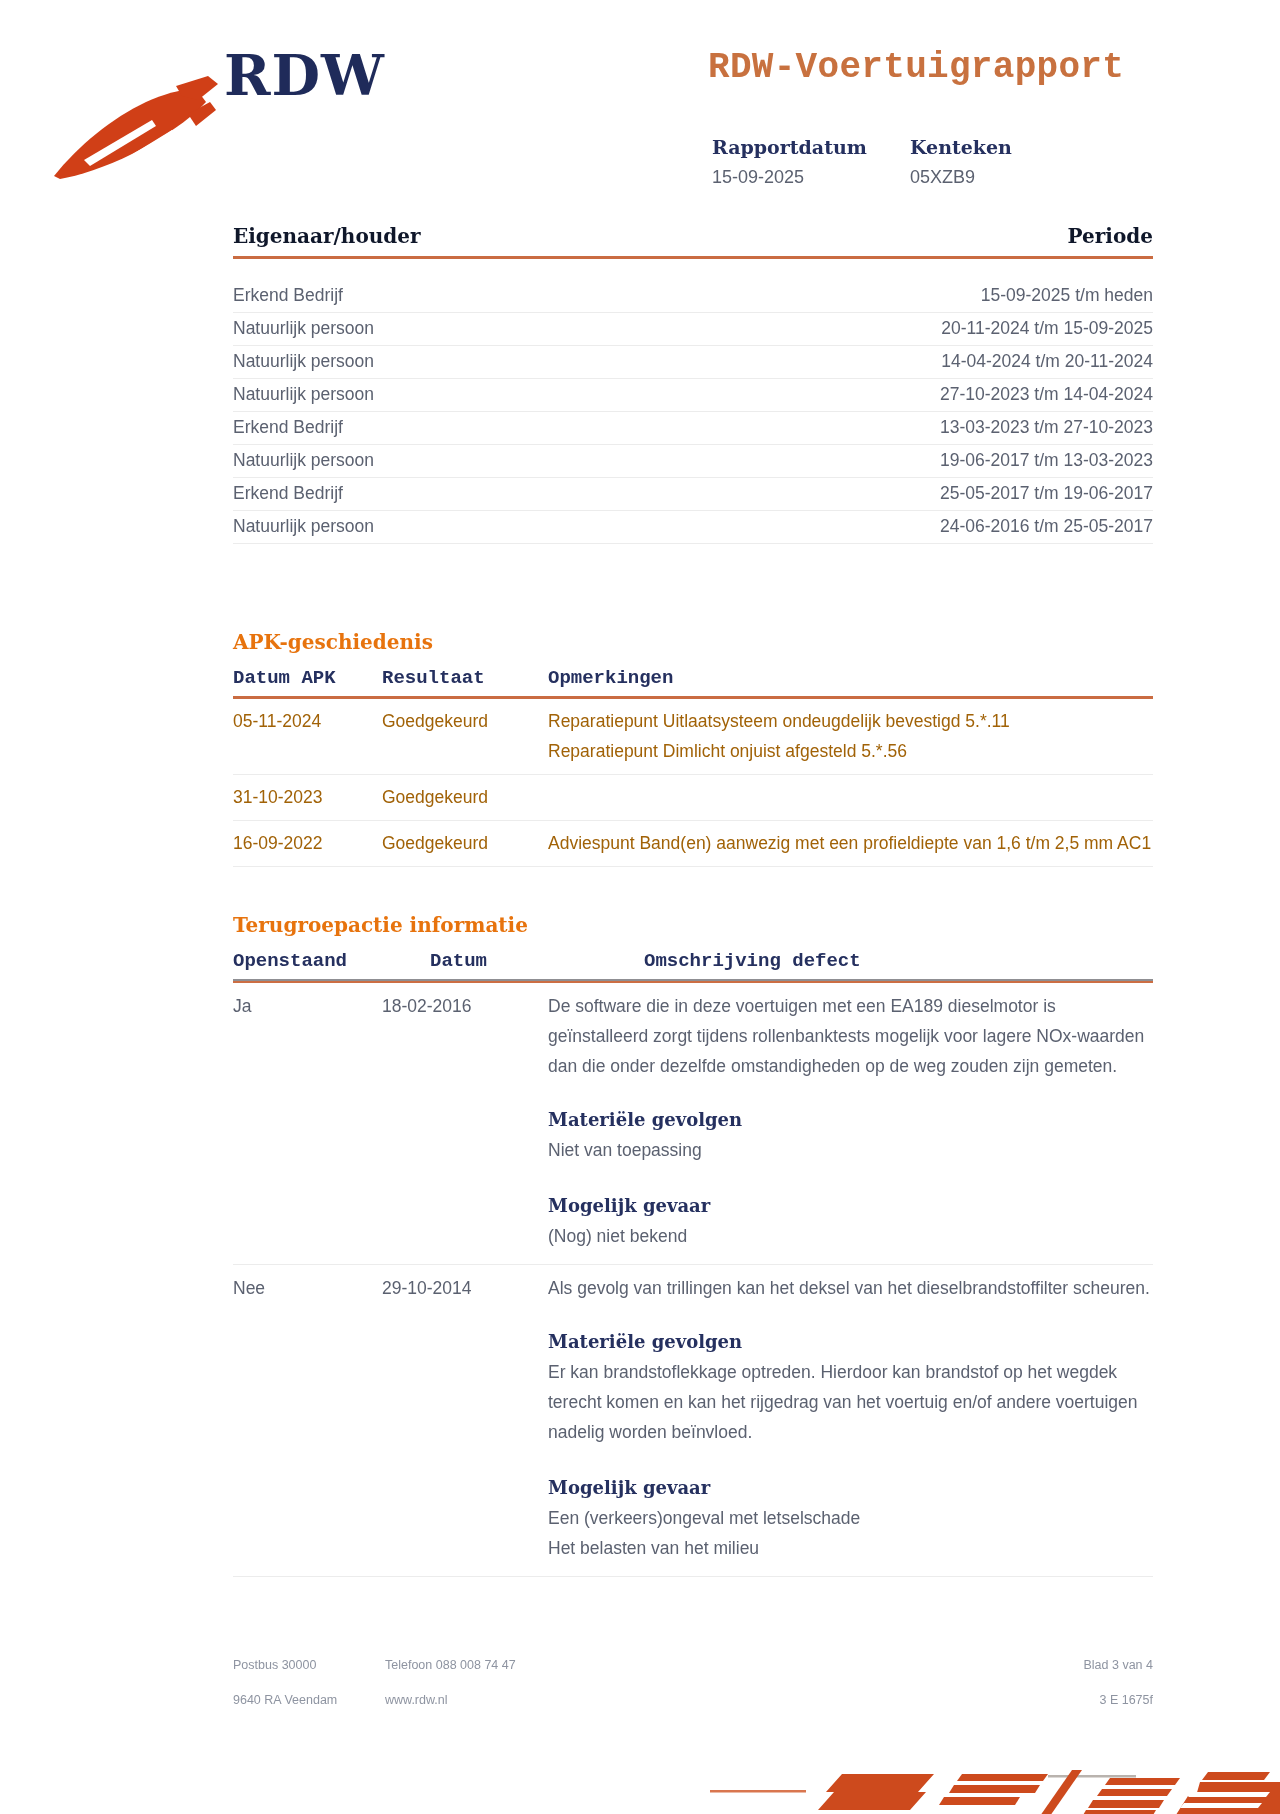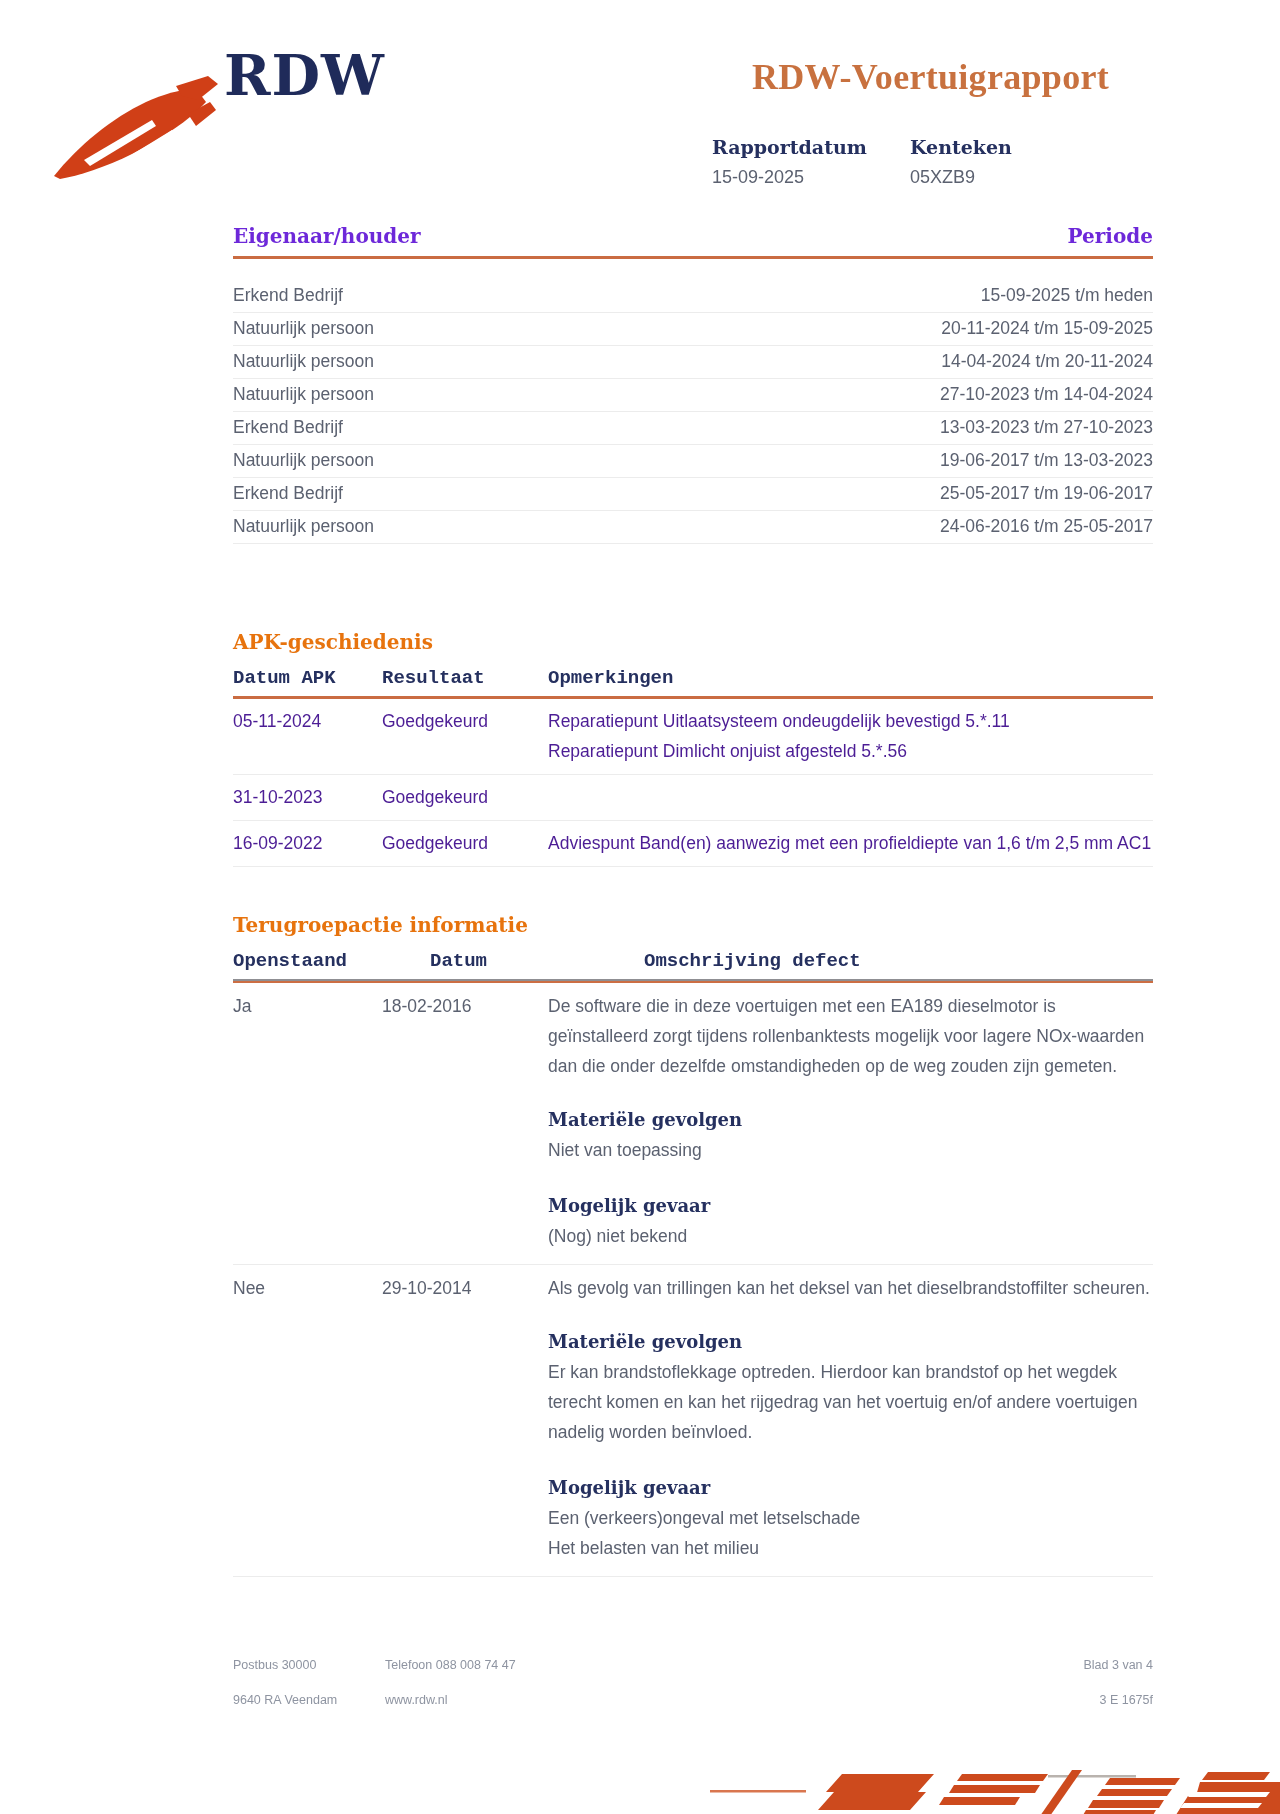--- a/index.html
+++ b/index.html
@@ -11,40 +11,40 @@
     color:#565d6e;
   }
   
   .logo-feather { position:absolute; left:50px; top:76px; width:170px; height:104px; }
   .logo-text {
     position:absolute; left:224px; top:42px;
     font-family:"DejaVu Serif", serif; font-weight:700;
     font-size:56px; color:#1f2b5a; letter-spacing:1px;
   }
   .doc-title {
-    position:absolute; left:708px; top:56px;
-    font-family:Liberation Serif, serif; font-weight:700;
-    font-size:36px; color:#c8713f; letter-spacing:0.3px;margin-left:44px;
+    position:absolute; left:708px; top:47px;
+    font-family:Liberation Mono, monospace; font-weight:700;
+    font-size:36px; color:#c8713f; letter-spacing:0.3px;
   }
   .meta { position:absolute; left:712px; top:136px; display:flex; }
   .meta-col1 { width:198px; }
   .meta-label {
     font-family:"DejaVu Serif", serif; font-weight:700;
     font-size:19px; color:#25305f;
   }
   .meta-value { margin-top:9px; font-size:18px; color:#5b6170; }
 
   
   .content { position:absolute; left:233px; top:224px; width:920px; }
 
   .sec1-head {
     display:flex; justify-content:space-between; align-items:flex-end;
     padding-bottom:8px; border-bottom:3px solid #ca6c42;
     font-family:"DejaVu Serif", serif; font-weight:700;
-    font-size:20px; color:#6d28d9;
+    font-size:20px; color:#0f172a;
   }
   .owner-rows { margin-top:21px; }
   .owner-row {
     display:flex; justify-content:space-between;
     font-size:17.5px; color:#5b6170;
     padding:5px 0 6px 0; border-bottom:1px solid #ececec;
   }
 
   .sec-heading {
     font-family:"DejaVu Serif", serif; font-weight:700;
@@ -55,21 +55,21 @@
     display:grid; grid-template-columns:149px 166px 1fr;
     margin-top:13px; padding-bottom:7px;
     font-family:Liberation Mono, monospace; font-weight:700;
     font-size:19px; color:#25305f;
   }
   .rule-orange3 { border-bottom:3px solid #ca6c42; }
   .rule-double { border-bottom:2px solid #8f8f93;gap:48px; }
   .rule-double-orange { height:2px; background:#cc6e43; }
   .tbl-row {
     display:grid; grid-template-columns:149px 166px 1fr;
-    font-size:17.5px; color:#4c1d95; line-height:30px;
+    font-size:17.5px; color:#a16207; line-height:30px;
     padding:7px 0 8px 0; border-bottom:1px solid #ececec;
   }
   .recall-section { margin-top:46px; }
   .recall-row {
     display:grid; grid-template-columns:149px 166px 1fr;
     font-size:17.5px; color:#5b6170; line-height:30px;
     padding:8px 0 13px 0; border-bottom:1px solid #ececec;
   }
   .sub-head {
     margin-top:24px;

